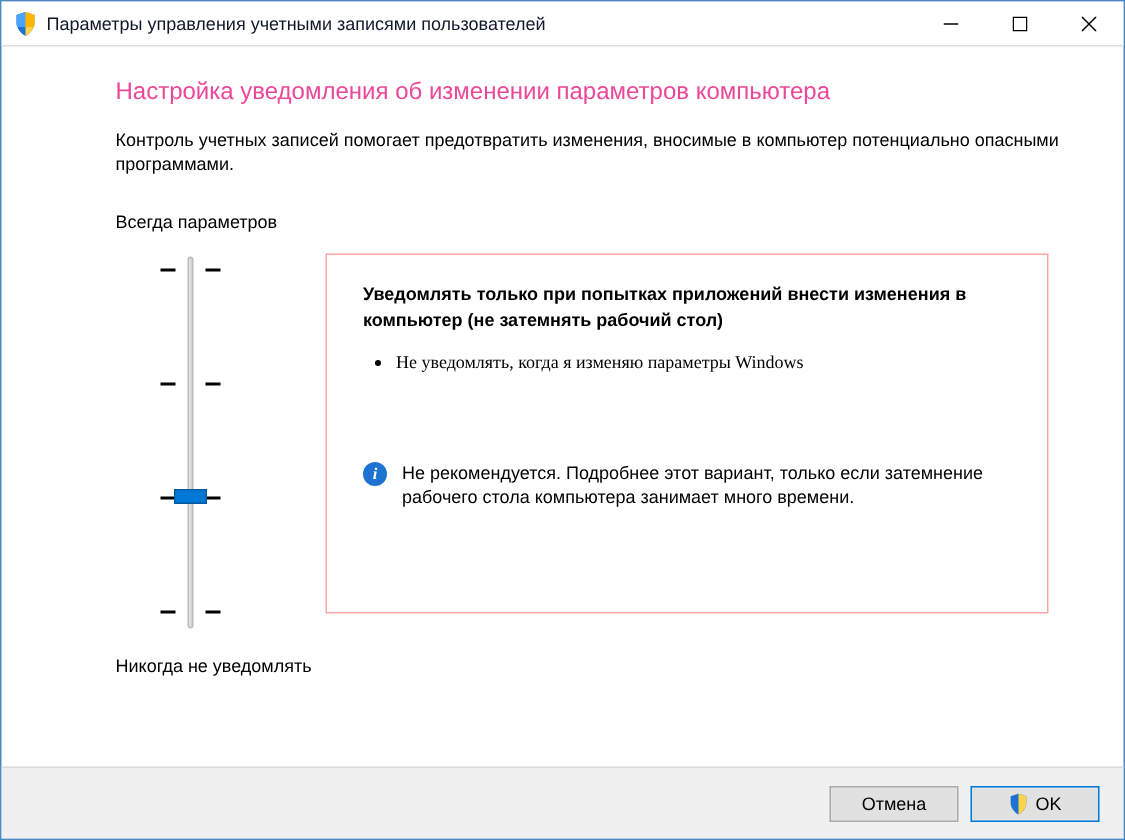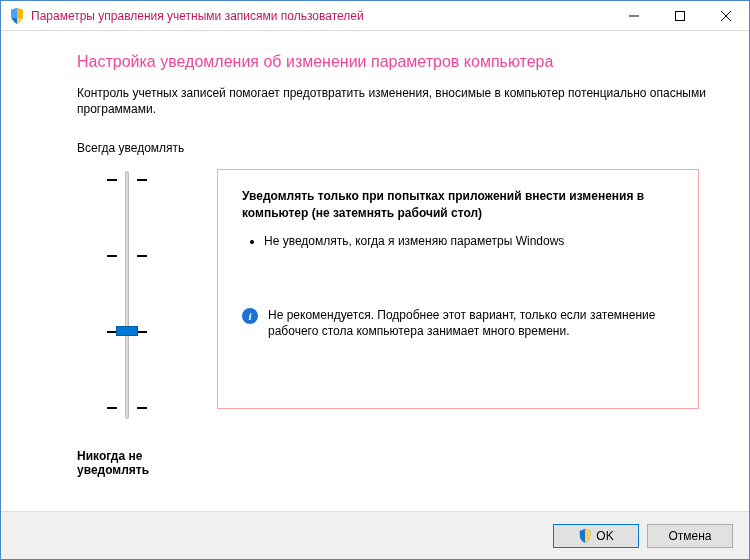--- a/index.html
+++ b/index.html
@@ -16,21 +16,21 @@
   }
 
   
   .titlebar {
     height: 30px;
     display: flex; align-items: center;
     padding: 0 0 0 8px;
     border-bottom: 1px solid #dcdcdc;
     background: #fff;
   }
-  .titlebar .title { flex: 1; font-size: 12px; color: #be185d; }
+  .titlebar .title { flex: 1; font-size: 12px; color: #0f172a; }
   .titlebar .tbicon { width: 16px; height: 16px; margin-right: 6px; }
   .winbtns { display: flex; height: 100%; }
   .winbtn {
     width: 46px; height: 100%;
     display: flex; align-items: center; justify-content: center;
     font-family: "Segoe UI Symbol", sans-serif;
     font-size: 10px;
     color: #000;
     cursor: default;
   }
@@ -64,21 +64,21 @@
     display: flex;
     align-items: flex-start;
   }
 
   
   .slider-col { width: 140px; }
   .slider-label-top, .slider-label-bottom {
     font-size: 12px;
     margin-bottom: 10px;
   }
-  .slider-label-bottom { margin-top: 24px; font-weight: bold; }
+  .slider-label-bottom { margin-top: 12px; }
   .slider-box {
     position: relative;
     height: 260px;
     width: 100px;
     margin: 4px 0;
   }
   .slider-track {
     position: absolute;
     left: 48px; top: 6px; bottom: 6px;
     width: 4px;
@@ -106,21 +106,21 @@
     flex: 1;
     border: 1px solid #fca5a5;
     padding: 18px 22px 18px 24px;
     min-height: 240px;
     position: relative;
     font-size: 12px;
     margin-top: 28px;
     margin-right: 10px;
   }
   .panel-title { font-weight: 700; margin-bottom: 12px; line-height: 1.35; }
-  .panel ul { margin: 0 0 0 22px; padding: 0; }
+  .panel ul { margin: 0 0 0 22px; padding: 0; font-family: Liberation Serif, serif; }
   .panel li { margin-bottom: 6px; line-height: 1.35; }
   .note {
     display: flex;
     align-items: flex-start;
     gap: 10px;
     margin-top: 58px;
     line-height: 1.35;
   }
   .info-icon {
     flex-shrink: 0;
@@ -195,21 +195,21 @@
   </div>
 </div>
 
 <div class="content">
   <h2 class="heading">Настройка уведомления об изменении параметров компьютера</h2>
   <div class="desc">Контроль учетных записей помогает предотвратить изменения, вносимые в компьютер потенциально опасными программами.</div>
 
   <div class="body-row">
 
     <div class="slider-col">
-      <div class="slider-label-top">Всегда уведомлять</div>
+      <div class="slider-label-top">Всегда параметров</div>
 
       <div class="slider-box">
         <div class="slider-track"></div>
 
         <div class="tick l" style="top:14px"></div>
         <div class="tick r" style="top:14px"></div>
         <div class="tick l" style="top:90px"></div>
         <div class="tick r" style="top:90px"></div>
         <div class="tick l" style="top:166px"></div>
         <div class="tick r" style="top:166px"></div>
@@ -229,23 +229,23 @@
       <div class="note">
         <div class="info-icon">i</div>
         <div>Не рекомендуется. Подробнее этот вариант, только если затемнение рабочего стола компьютера занимает много времени.</div>
       </div>
     </div>
 
   </div>
 </div>
 
 <div class="footer">
+  <div class="btn">
+    <span>Отмена</span>
+  </div>
   <div class="btn default">
     <svg class="shield-sm" viewBox="0 0 16 16">
       <path d="M8 0 L14 2 V7 C14 11 11 14.5 8 16 C5 14.5 2 11 2 7 V2 Z" fill="#1e73d2"></path>
       <path d="M8 0 L14 2 V7 C14 11 11 14.5 8 16 V0 Z" fill="#ffd24a"></path>
     </svg>
     <span>OK</span>
   </div>
-  <div class="btn">
-    <span>Отмена</span>
-  </div>
 </div>
 
 </body></html>

